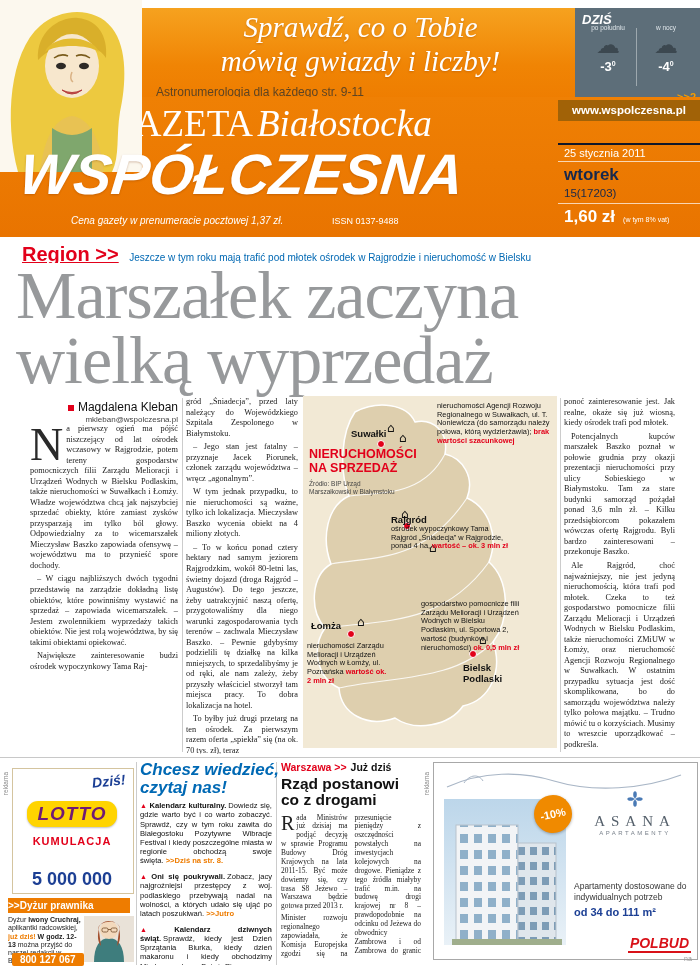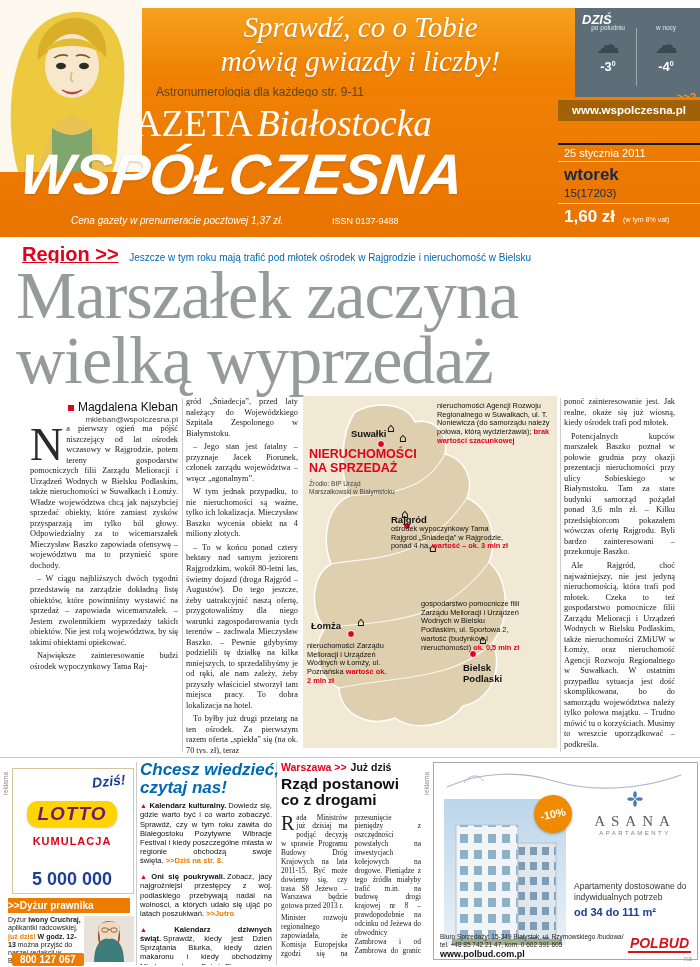--- a/index.html
+++ b/index.html
@@ -430,22 +430,17 @@
         <rect x="12" y="26" width="62" height="120" fill="url(#win1)" stroke="#b8c2cb"></rect>
         <rect x="74" y="44" width="38" height="102" fill="url(#win2)" stroke="#b8c2cb"></rect>
         <rect x="8" y="140" width="110" height="6" fill="#9fae8c"></rect>
       </svg>
     </span>
     <div id="a-badge">-10%</div>
     <div id="a-tagline">
       <span>Apartamenty dostosowane do indywidualnych potrzeb</span>
       <div id="a-sizes">od 34 do 111 m²</div>
     </div>
-    <div id="a-contact">
-      <div>Biuro Sprzedaży: 15-349 Białystok, ul. Rzymowskiego /budowa/</div>
-      <div>tel. +48 85 742 21 47, kom. 0 602 391 605</div>
-      <div id="a-web">www.polbud.com.pl</div>
-    </div>
     <div id="a-polbud">POLBUD</div>
   </div>
 
   <div class="abs" id="page-marker">na</div>
 </div>
 
 </body></html>

